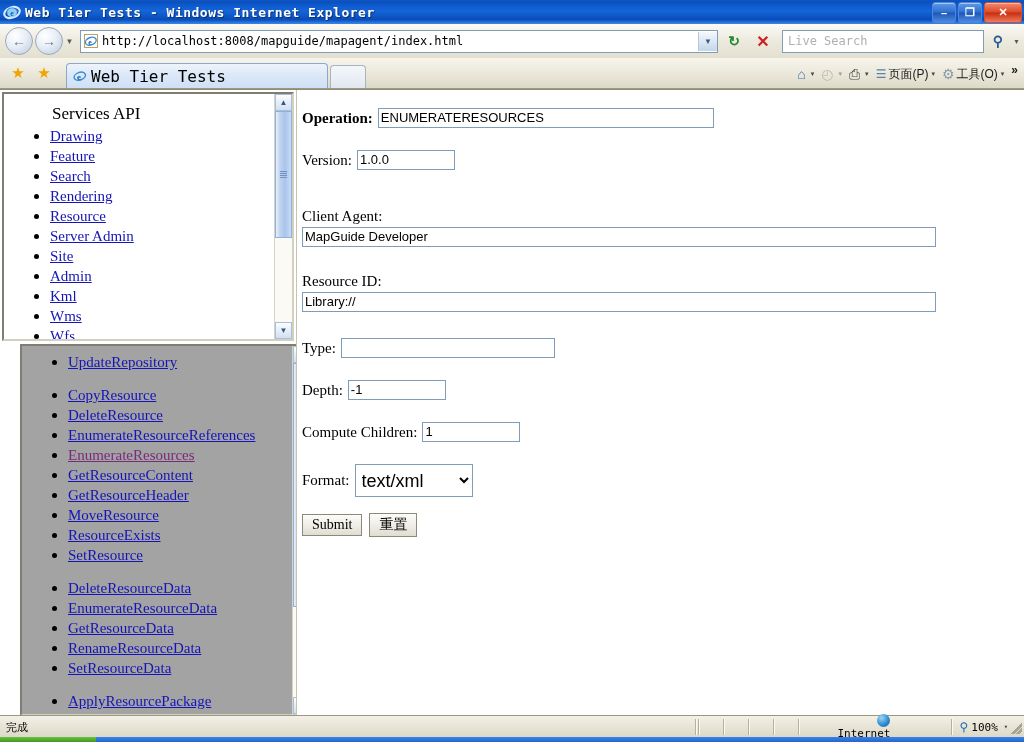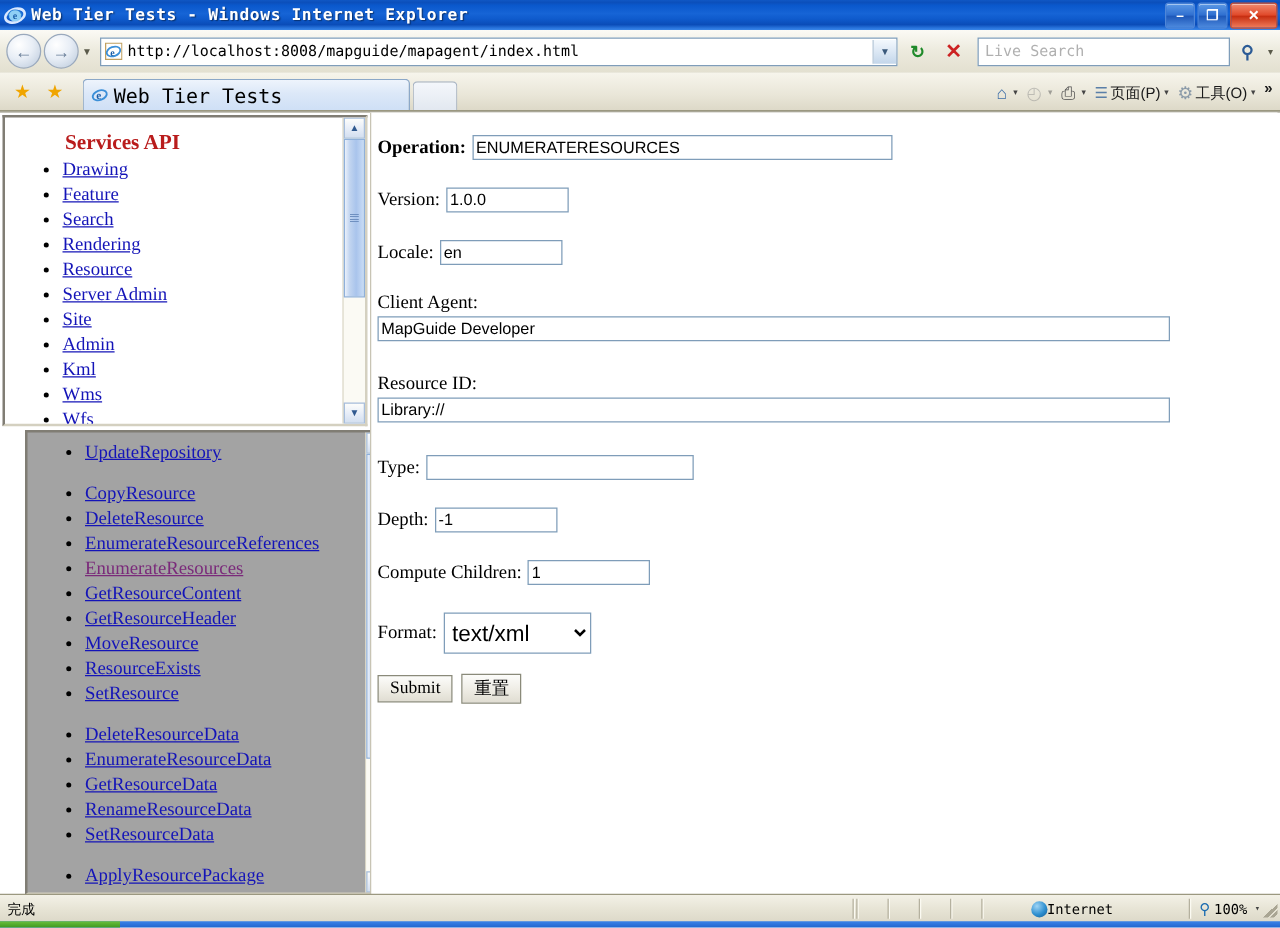--- a/index.html
+++ b/index.html
@@ -185,21 +185,21 @@
     border: 2px inset #d4d0c0;
     background: #a3a3a3; overflow: hidden;
   }
   .frame-inner {
     position: absolute; left: 0; top: 0; right: 17px; bottom: 0;
     overflow: hidden;
     padding: 6px 0 0 0;
   }
   .api-heading {
     font-family: "Liberation Serif", serif;
-    font-size: 17px; font-weight: bold; color: #b91c1c;
+    font-size: 17px; font-weight: normal; color: #000000;
     margin: 4px 16px 2px 48px;
   }
   ul.api-list {
     margin: 0; padding: 0 0 0 46px;
     list-style: disc;
   }
   ul.api-list li {
     margin: 0; padding: 0;
     line-height: 19px;
     color: #000000;
@@ -309,21 +309,21 @@
     font-size: 11px; color: #000000;
   }
   #status-text { margin-left: 6px; white-space: nowrap; }
   .sdiv {
     width: 1px; height: 16px; background: #b5b19f;
     margin: 0 1px; flex: 0 0 auto;
     box-shadow: 1px 0 0 #fbfaf2;
   }
   #zone-cell {
     display: flex; align-items: flex-end; gap: 0;
-    margin-left: 4px; white-space: nowrap;
+    margin-left: 4px; white-space: nowrap; flex-direction: column;
   }
   #zoom-cell {
     display: flex; align-items: center; gap: 3px;
     margin-left: 6px; white-space: nowrap;
   }
   .globe {
     width: 13px; height: 13px; border-radius: 50%;
     background: radial-gradient(circle at 35% 30%, #9fd4f5 0%, #2e8fd0 55%, #12578f 100%);
     flex: 0 0 auto;
   }
@@ -519,24 +519,20 @@
 
       <div class="spacer-sm"></div>
 
       <div class="field-row">
         <span class="flabel">Version:</span>
         <input class="finput" style="width: 92px;" type="text" value="1.0.0">
       </div>
 
       <div class="spacer-sm"></div>
 
-      <div class="field-row">
-        <span class="flabel">Locale:</span>
-        <input class="finput" style="width: 92px;" type="text" value="en">
-      </div>
 
       <div class="spacer-sm"></div>
 
       <div class="field-row stacked">
         <span class="flabel block">Client Agent:</span>
         <input class="finput" style="width: 628px;" type="text" value="MapGuide Developer">
       </div>
 
       <div class="spacer-md"></div>
 

